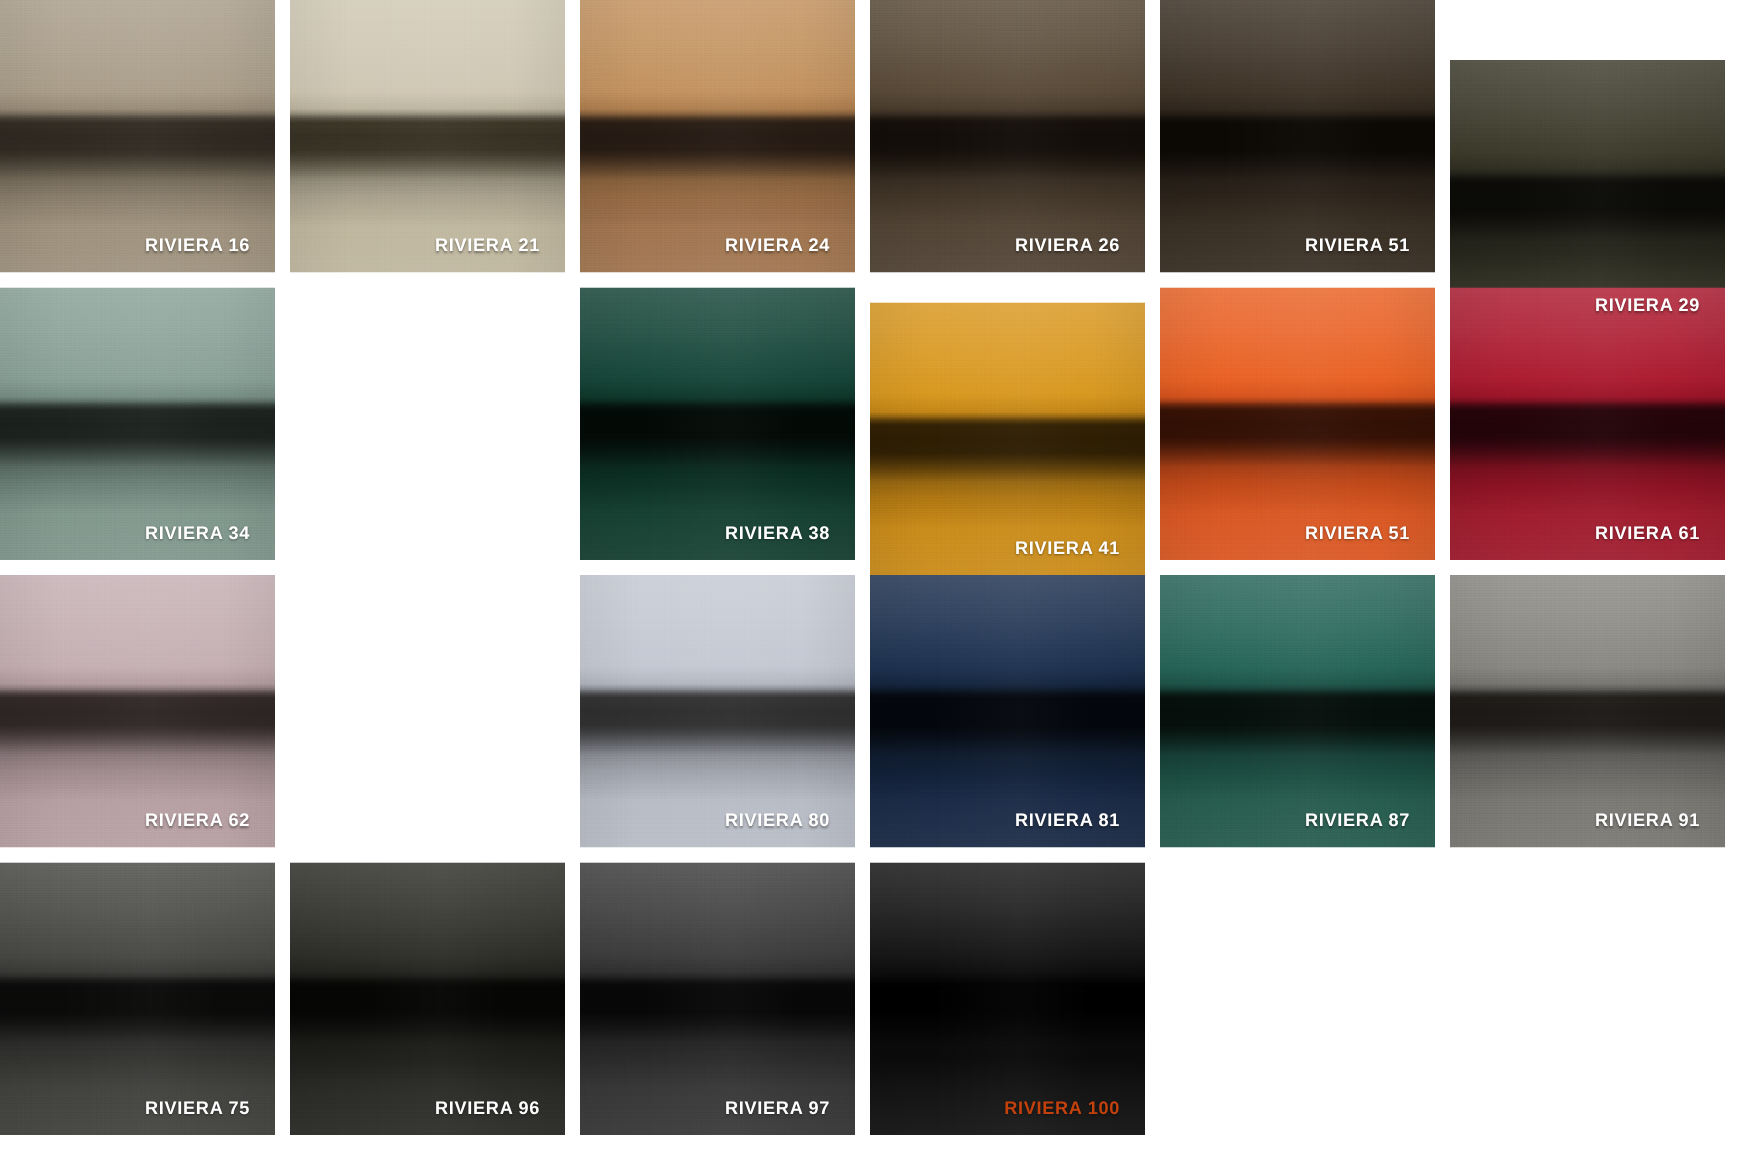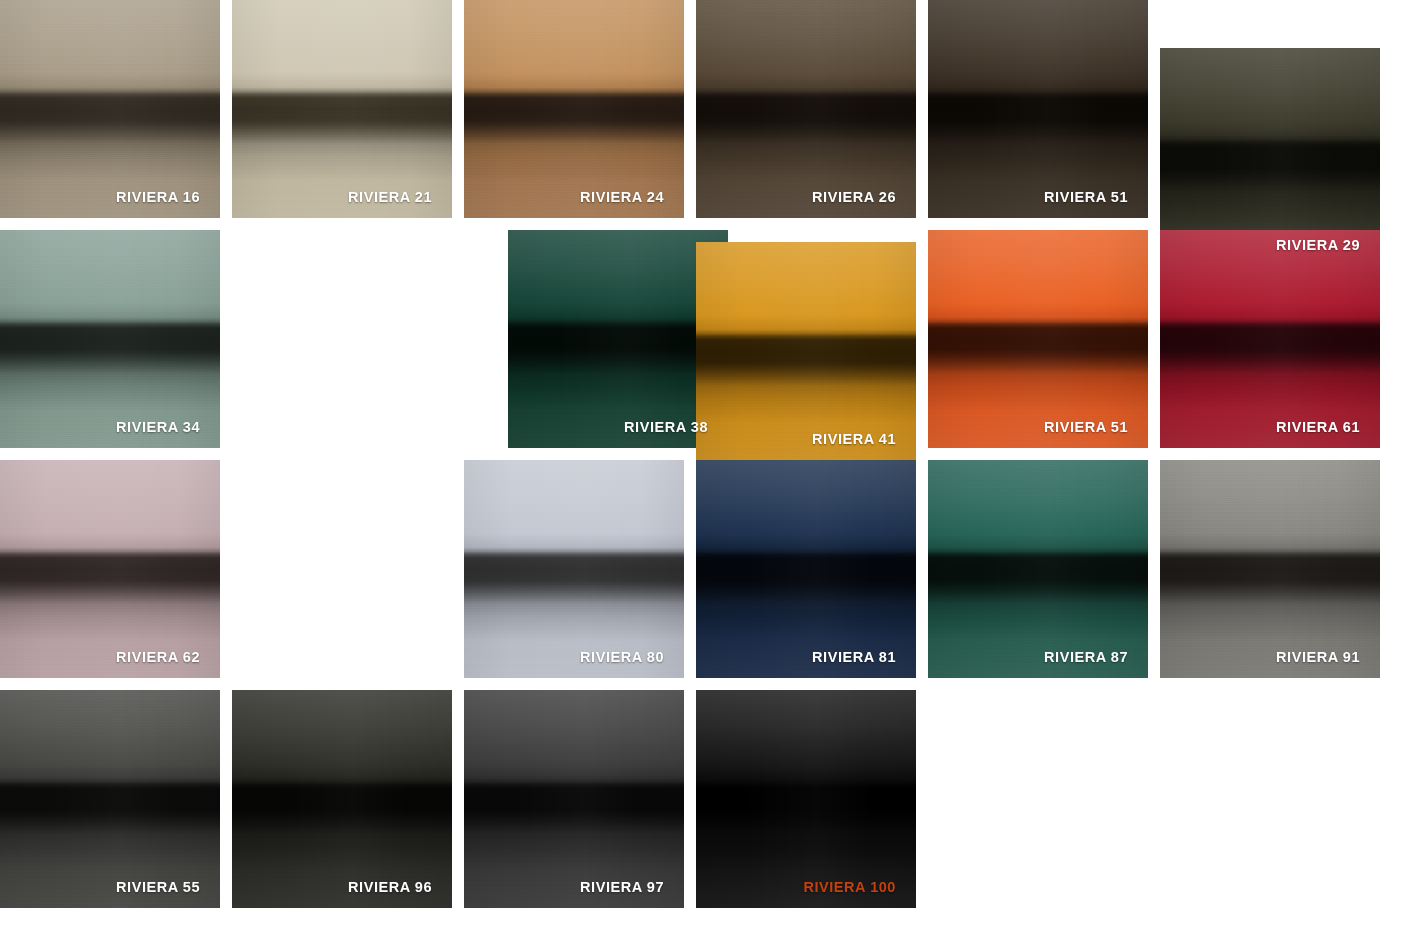--- a/index.html
+++ b/index.html
@@ -161,21 +161,21 @@
       <div class="swatch-grain"></div>
       <div class="swatch-label" style="color: rgb(255, 255, 255);">RIVIERA 29</div>
     </div>
     <div class="swatch" style="left: 0px; top: 230px;">
       <div class="swatch-surface" style="background: linear-gradient(rgb(135, 160, 150) 0%, rgb(135, 160, 150) 34%, rgb(122, 146, 136) 42%, rgb(54, 66, 58) 45%, rgb(54, 66, 58) 55%, rgb(122, 146, 136) 66%, rgb(124, 148, 137) 80%, rgb(124, 148, 137) 100%);"></div>
       <div class="swatch-bands"></div>
       <div class="swatch-vshade"></div>
       <div class="swatch-grain"></div>
       <div class="swatch-label" style="color: rgb(255, 255, 255);">RIVIERA 34</div>
     </div>
-    <div class="swatch" style="left: 464px; top: 230px; margin-left: 44px;">
+    <div class="swatch" style="left: 464px; top: 230px;">
       <div class="swatch-surface" style="background: linear-gradient(rgb(19, 67, 54) 0%, rgb(19, 67, 54) 34%, rgb(14, 56, 42) 42%, rgb(4, 19, 12) 45%, rgb(4, 19, 12) 55%, rgb(14, 56, 42) 66%, rgb(14, 58, 43) 80%, rgb(14, 58, 43) 100%);"></div>
       <div class="swatch-bands"></div>
       <div class="swatch-vshade"></div>
       <div class="swatch-grain"></div>
       <div class="swatch-label" style="color: rgb(255, 255, 255);">RIVIERA 38</div>
     </div>
     <div class="swatch" style="left: 696px; top: 230px; margin-top: 12px;">
       <div class="swatch-surface" style="background: linear-gradient(rgb(216, 150, 28) 0%, rgb(216, 150, 28) 34%, rgb(203, 138, 22) 42%, rgb(90, 59, 6) 45%, rgb(90, 59, 6) 55%, rgb(203, 138, 22) 66%, rgb(200, 136, 19) 80%, rgb(200, 136, 19) 100%);"></div>
       <div class="swatch-bands"></div>
       <div class="swatch-vshade"></div>
@@ -229,21 +229,21 @@
       <div class="swatch-bands"></div>
       <div class="swatch-vshade"></div>
       <div class="swatch-grain"></div>
       <div class="swatch-label" style="color: rgb(255, 255, 255);">RIVIERA 91</div>
     </div>
     <div class="swatch" style="left: 0px; top: 690px;">
       <div class="swatch-surface" style="background: linear-gradient(rgb(69, 69, 66) 0%, rgb(69, 69, 66) 34%, rgb(58, 58, 56) 42%, rgb(19, 19, 18) 45%, rgb(19, 19, 18) 55%, rgb(58, 58, 56) 66%, rgb(59, 59, 56) 80%, rgb(59, 59, 56) 100%);"></div>
       <div class="swatch-bands"></div>
       <div class="swatch-vshade"></div>
       <div class="swatch-grain"></div>
-      <div class="swatch-label" style="color: rgb(255, 255, 255);">RIVIERA 55</div>
+      <div class="swatch-label" style="color: rgb(255, 255, 255);">RIVIERA 75</div>
     </div>
     <div class="swatch" style="left: 232px; top: 690px;">
       <div class="swatch-surface" style="background: linear-gradient(rgb(43, 44, 38) 0%, rgb(43, 44, 38) 34%, rgb(35, 36, 31) 42%, rgb(10, 11, 8) 45%, rgb(10, 11, 8) 55%, rgb(35, 36, 31) 66%, rgb(35, 36, 32) 80%, rgb(35, 36, 32) 100%);"></div>
       <div class="swatch-bands"></div>
       <div class="swatch-vshade"></div>
       <div class="swatch-grain"></div>
       <div class="swatch-label" style="color: rgb(255, 255, 255); margin-top: 26px;">RIVIERA 96</div>
     </div>
     <div class="swatch" style="left: 464px; top: 690px;">
       <div class="swatch-surface" style="background: linear-gradient(rgb(58, 58, 59) 0%, rgb(58, 58, 59) 34%, rgb(48, 48, 49) 42%, rgb(14, 14, 15) 45%, rgb(14, 14, 15) 55%, rgb(48, 48, 49) 66%, rgb(49, 49, 50) 80%, rgb(49, 49, 50) 100%);"></div>

